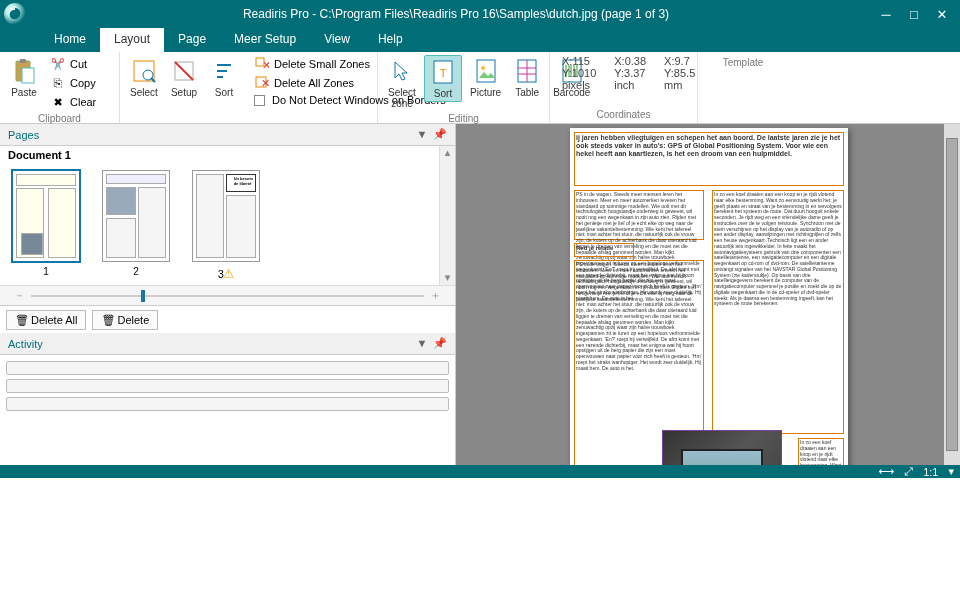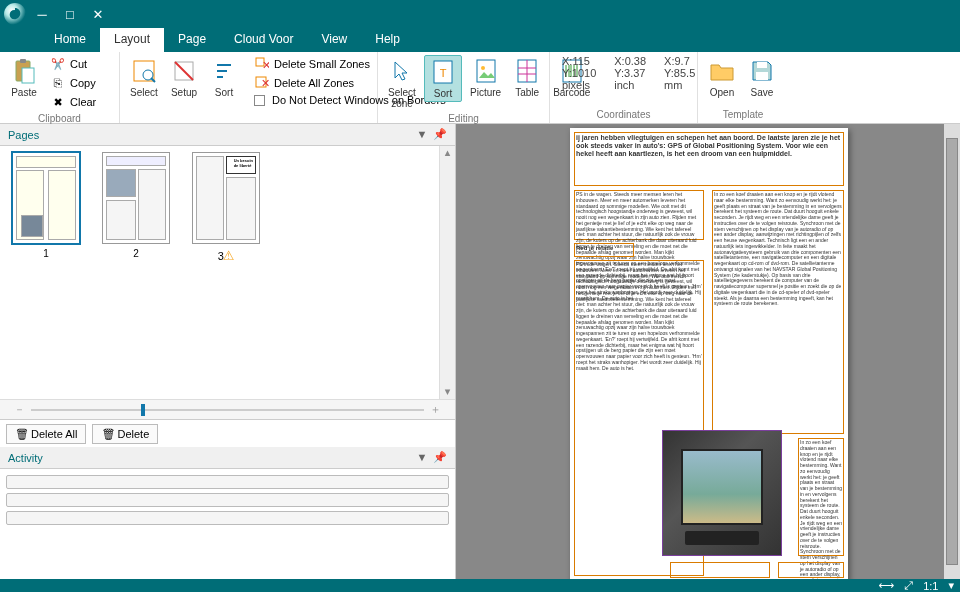--- a/index.html
+++ b/index.html
@@ -18,21 +18,21 @@
 .rgroup-label{text-align:center;color:#777;font-size:10px;padding-top:2px}
 .rgroup-body{display:flex;align-items:flex-start;gap:4px;flex:1}
 .bigbtn{display:flex;flex-direction:column;align-items:center;gap:2px;padding:2px 4px;cursor:pointer;border-radius:2px}
 .bigbtn.active{background:#b3e0e0;border:1px solid #5bb}
 .bigbtn .ic{width:28px;height:28px;display:flex;align-items:center;justify-content:center}
 .bigbtn .lbl{font-size:10px;color:#333;text-align:center;line-height:1.1}
 .smallstack{display:flex;flex-direction:column;gap:1px}
 .smallbtn{display:flex;align-items:center;gap:4px;padding:1px 4px;cursor:pointer;border-radius:2px;white-space:nowrap}
 .smallbtn .ic{width:16px;height:16px;display:flex;align-items:center;justify-content:center}
 .coords{display:flex;flex-direction:row;justify-content:flex-end;gap:18px;font-size:10px;color:#444;padding-left:6px}
-.main{display:flex;height:455px}
+.main{display:flex;height:341px}
 .leftpane{width:456px;display:flex;flex-direction:column;border-right:1px solid #ccc}
 .panel-hdr{background:#f0f0f0;border-bottom:1px solid #ccc;padding:4px 8px;color:#006d77;font-size:14px;font-weight:500;display:flex;align-items:center;justify-content:space-between}
 .panel-hdr .ctrls{display:flex;gap:6px;color:#666;font-size:10px}
 .pages-body{flex:1;background:#fff;overflow:hidden;position:relative}
 .docname{padding:3px 8px;font-weight:600;font-size:11px;display:flex;justify-content:space-between;align-items:center}
 .thumbs{display:flex;gap:22px;padding:6px 12px}
 .thumb{display:flex;flex-direction:column;align-items:center;gap:4px}
 .thumb-img{width:68px;height:92px;border:1px solid #999;background:#fff;position:relative;overflow:hidden}
 .thumb-img.sel{outline:2px solid #17a;outline-offset:-1px}
 .thumb-lbl{font-size:10px}
@@ -58,32 +58,33 @@
 </style>
 </head>
 <body>
 
 <div class="titlebar">
   <div class="logo">
       <svg viewBox="0 0 24 24">
         <path fill="#006d77" d="M12 3c5 0 8 4 8 8 0 5-4 9-9 9-4 0-7-3-7-7 0-4 3-7 7-7 3 0 5 2 5 5 0 2-2 4-4 4"></path>
       </svg>
     </div>
+  <div class="titlebar-text">Readiris Pro - C:\Program Files\Readiris Pro 16\Samples\dutch.jpg (page 1 of 3)</div>
   <div class="winbtns">
     <span>─</span>
     <span>□</span>
     <span>✕</span>
   </div>
 </div>
 
 <div class="menubar">
   <div class="tab">Home</div>
   <div class="tab active">Layout</div>
   <div class="tab">Page</div>
-  <div class="tab">Cloud Voor</div>
+  <div class="tab">Meer Setup</div>
   <div class="tab">View</div>
   <div class="tab">Help</div>
 </div>
 
 <div class="ribbon">
   <div class="rgroup" style="width:120px">
     <div class="rgroup-body">
       <div class="bigbtn">
         <div class="ic">
             <svg width="24" height="26" viewBox="0 0 24 26">
@@ -225,54 +226,38 @@
       <div class="coords">
         <div>X:115  Y:1010 pixels</div>
         <div>X:0.38  Y:3.37 inch</div>
         <div>X:9.7  Y:85.5 mm</div>
       </div>
     </div>
     <div class="rgroup-label">Coordinates</div>
   </div>
 
   <div class="rgroup" style="width:90px;border-right:none">
-    <div class="rgroup-body">
-      <div class="bigbtn">
-          <div class="ic">
-            <svg width="26" height="22">
-              <path d="M2 5h8l2 3h12v12H2z" fill="#fc6" stroke="#c93"></path>
-            </svg>
-          </div>
-          <div class="lbl">Open</div>
-        </div>
-      <div class="bigbtn">
-          <div class="ic">
-            <svg width="24" height="24">
-              <path d="M3 3h15l3 3v15H3z" fill="#b4d8d8" stroke="#17a"></path>
-              <rect x="7" y="3" width="10" height="6" fill="#fff"></rect>
-              <rect x="6" y="13" width="12" height="8" fill="#fff"></rect>
-            </svg>
-          </div>
-          <div class="lbl">Save</div>
-        </div>
-    </div>
     <div class="rgroup-label">Template</div>
   </div>
 </div>
 
 <div class="main">
   <div class="leftpane">
     <div class="panel-hdr">
       <span>Pages</span>
       <span class="ctrls">
           <span>▼</span> 
           <span>📌</span>
         </span>
     </div>
     <div class="pages-body">
+      <div class="docname">
+          <span>Document 1</span>
+          <span style="color:#888">˄</span>
+        </div>
       <div class="thumbs">
         <div class="thumb">
           <div class="thumb-img sel">
               <div class="thumb-mini" style="left:3px;top:3px;right:3px;height:12px;background:#ffe"></div>
               <div class="thumb-mini" style="left:3px;top:17px;width:28px;bottom:3px;background:#ffe"></div>
               <div class="thumb-mini" style="right:3px;top:17px;width:28px;bottom:3px;background:#ffe"></div>
               <div class="thumb-mini" style="left:8px;bottom:6px;width:22px;height:22px;background:#789"></div>
             </div>
           <div class="thumb-lbl">1</div>
         </div>

